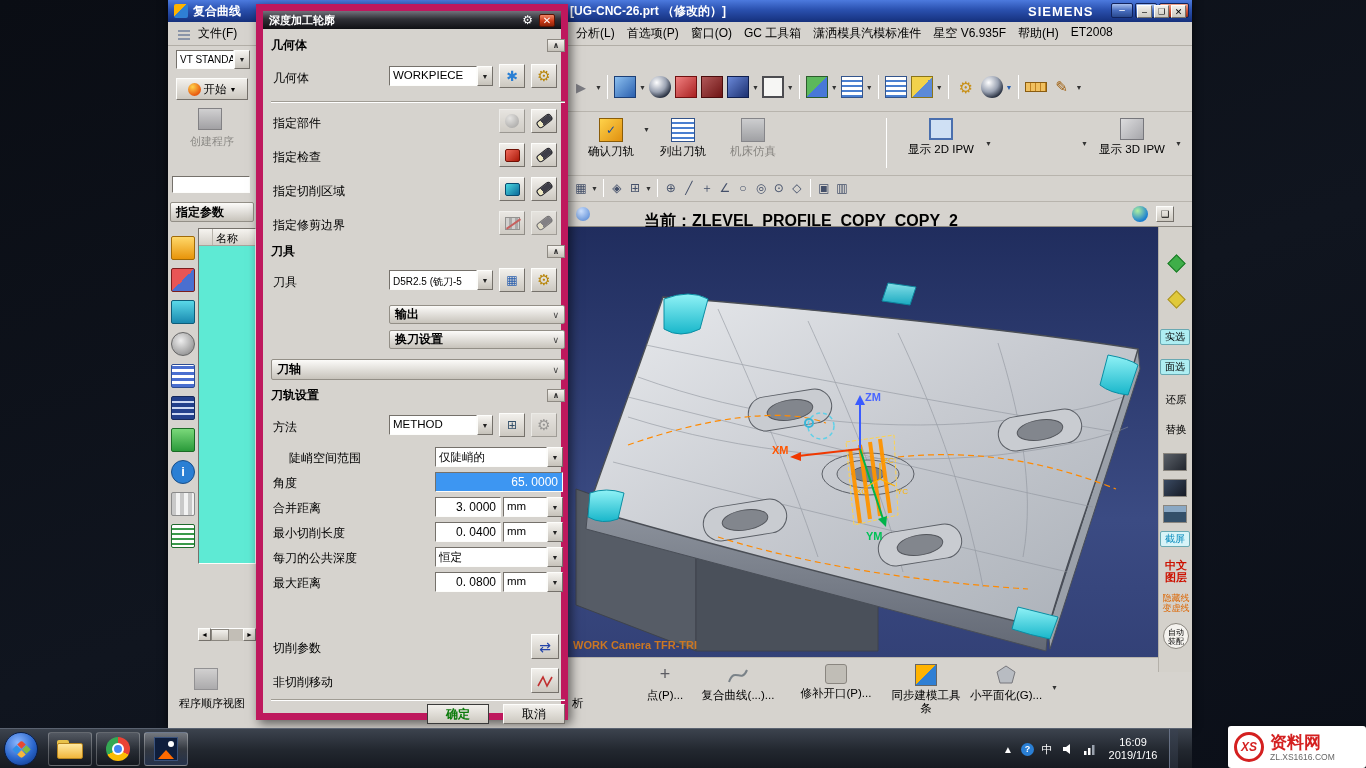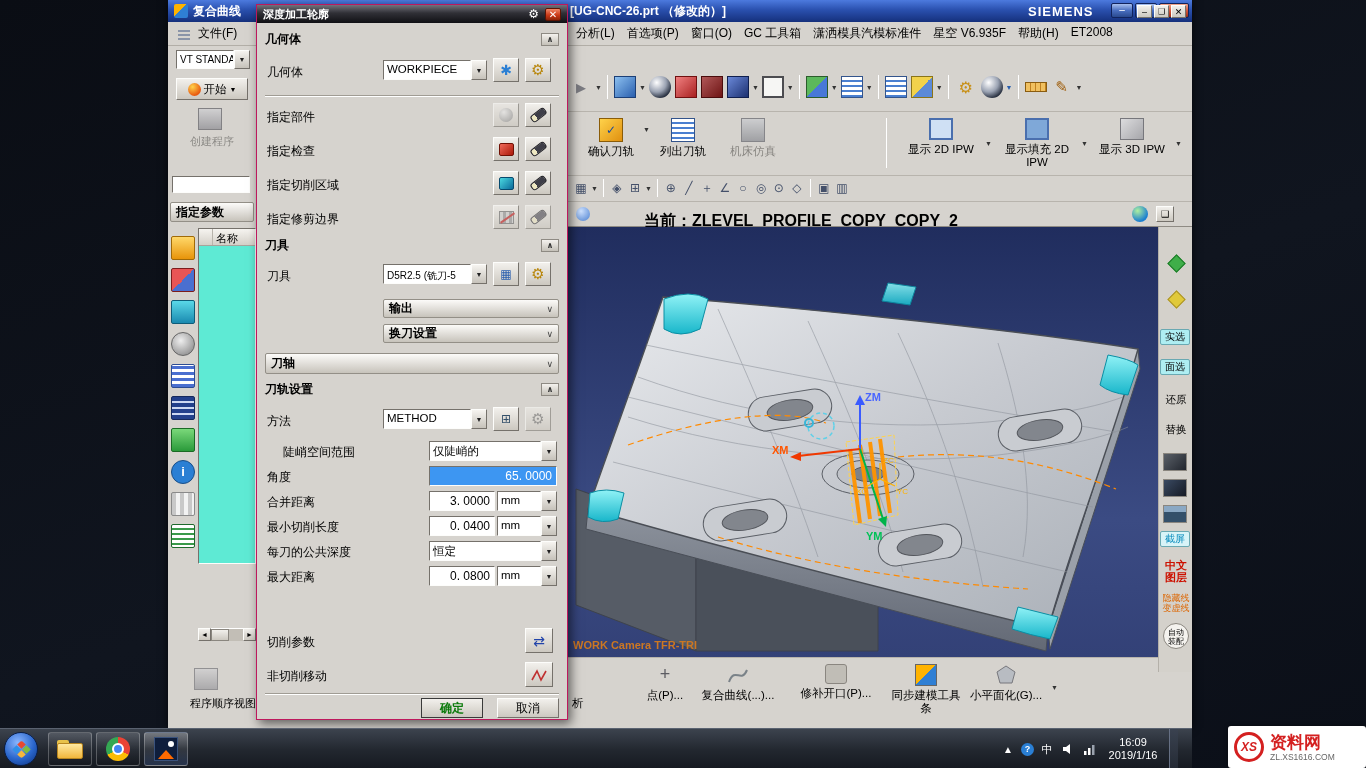--- a/index.html
+++ b/index.html
@@ -20,21 +20,21 @@
 .band{background:#d6d3ce}
 .sk{border:1px solid;border-color:#75716b #fdfdfb #fdfdfb #75716b}
 .field{background:#fff;border:1px solid;border-color:#75716b #fdfdfb #fdfdfb #75716b;font-size:12px;overflow:hidden;white-space:nowrap}
 .darr{width:16px;background:linear-gradient(#f6f4f0,#c6c2ba);border:1px solid;border-color:#fdfdfb #75716b #75716b #fdfdfb;
       font-size:7px;color:#222;display:flex;align-items:center;justify-content:center}
 .icbtn{background:linear-gradient(#f2f0ec,#ccc8c0);border:1px solid;border-color:#fdfdfb #75716b #75716b #fdfdfb;
        display:flex;align-items:center;justify-content:center}
 .combo{display:flex;height:20px}
 .combo .cfield{flex:1;padding:2px 3px;font-size:11.5px}
 .lbl{font-size:12px;white-space:nowrap}
-.dlg{left:88px;top:4px;width:312px;height:716px;background:#d6d3ce;border:1px solid #be185d;
+.dlg{left:88px;top:4px;width:312px;height:716px;background:#d6d3ce;border:7px solid #be185d;
      box-shadow:3px 4px 10px rgba(0,0,0,.55);z-index:50}
 .dlg-tb{height:18px;background:linear-gradient(#72727c,#303036 45%,#101014);display:flex;align-items:center;
         color:#fff;font-size:11px;font-weight:bold;padding:0 6px}
 .xbtn{width:16px;height:13px;background:linear-gradient(#f08868,#cc3a18 55%,#8e2408);border:1px solid #5c1404;
       border-radius:2px;color:#fff;font-size:10px;line-height:11px;text-align:center}
 .shdr{font-weight:bold;font-size:12px;display:flex;align-items:center;justify-content:space-between}
 .abox{width:18px;height:13px;background:linear-gradient(#f4f2ee,#c4c0b8);border:1px solid #8e8a83;
       font-size:8px;line-height:11px;text-align:center;color:#333}
 .gbar{background:linear-gradient(#fcfbf9,#c7c3bb);border:1px solid #938f87;border-radius:2px;display:flex;
       align-items:center;justify-content:space-between;padding:0 5px;font-weight:bold;font-size:12px}
@@ -152,21 +152,21 @@
     </div>
 
     <div class="a" style="left:30px;top:582px;width:58px;height:13px;display:flex">
       <div class="icbtn" style="width:13px;font-size:7px">◄</div>
       <div style="flex:1;background:#c2beb6;border-top:1px solid #fff">
           <div style="width:18px;height:100%;background:linear-gradient(#f2f0ec,#ccc8c0);border:1px solid #8a867f"></div>
         </div>
       <div class="icbtn" style="width:13px;font-size:7px">►</div>
     </div>
     <div class="a ic-gray" style="left:26px;top:622px;width:24px;height:22px;opacity:.6"></div>
-    <div class="a" style="left:0;top:650px;width:88px;text-align:right;font-size:11px">程序顺序视图</div>
+    <div class="a" style="left:0;top:650px;width:88px;text-align:center;font-size:11px">程序顺序视图</div>
   </div>
 
   <div class="a band" style="left:88px;top:46px;width:936px;height:66px;border-bottom:1px solid #b8b4ad">
     <div class="a" style="left:312px;top:26px;right:4px;height:30px;display:flex;align-items:center;overflow:hidden">
       <div class="tic" style="color:#7a7a80">▶</div>
       <span class="car">▼</span>
       <div class="tsep"></div>
       <div class="tic ic-cube"></div>
       <span class="car">▼</span>
       <div class="tic ic-sphere"></div>
@@ -210,24 +210,20 @@
       <div class="opitem" style="left:150px;width:70px;opacity:.75">
         <div style="width:24px;height:24px;background:linear-gradient(#caccd0,#8e9096);border:1px solid #6a6c72"></div>
         <div class="oplabel" style="color:#6e6c68">机床仿真</div>
       </div>
       <div class="a" style="left:318px;top:6px;width:1px;height:50px;background:#a29e96;border-right:1px solid #fff"></div>
       <div class="opitem" style="left:332px;width:82px">
         <div style="width:24px;height:22px;border:2px solid #4a6fae;background:#cfe0f4"></div>
         <div class="oplabel">显示 2D IPW</div>
       </div>
       <span class="a car" style="left:416px;top:28px">▼</span>
-      <div class="opitem" style="left:426px;width:86px">
-        <div style="width:24px;height:22px;border:2px solid #4a6fae;background:#7fa8d8"></div>
-        <div class="oplabel">显示填充 2D IPW</div>
-      </div>
       <span class="a car" style="left:512px;top:28px">▼</span>
       <div class="opitem" style="left:524px;width:80px">
         <div style="width:24px;height:22px;background:linear-gradient(135deg,#dcdcde,#a6a6aa);border:1px solid #77777c"></div>
         <div class="oplabel">显示 3D IPW</div>
       </div>
       <span class="a car" style="left:606px;top:28px">▼</span>
     </div>
   </div>
 
   <div class="a band" style="left:88px;top:176px;width:936px;height:26px;border-bottom:1px solid #b8b4ad">

